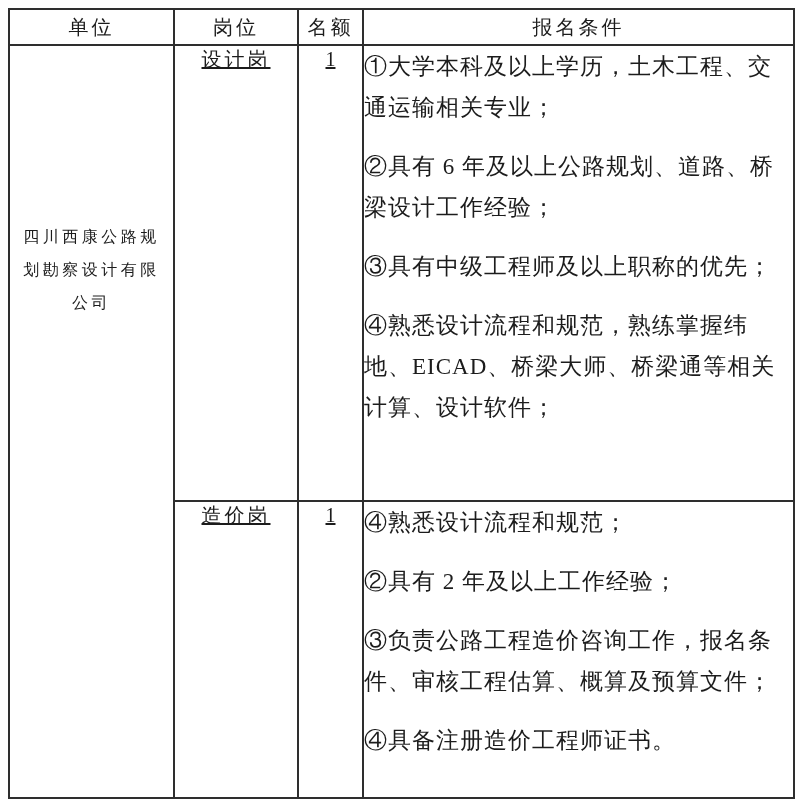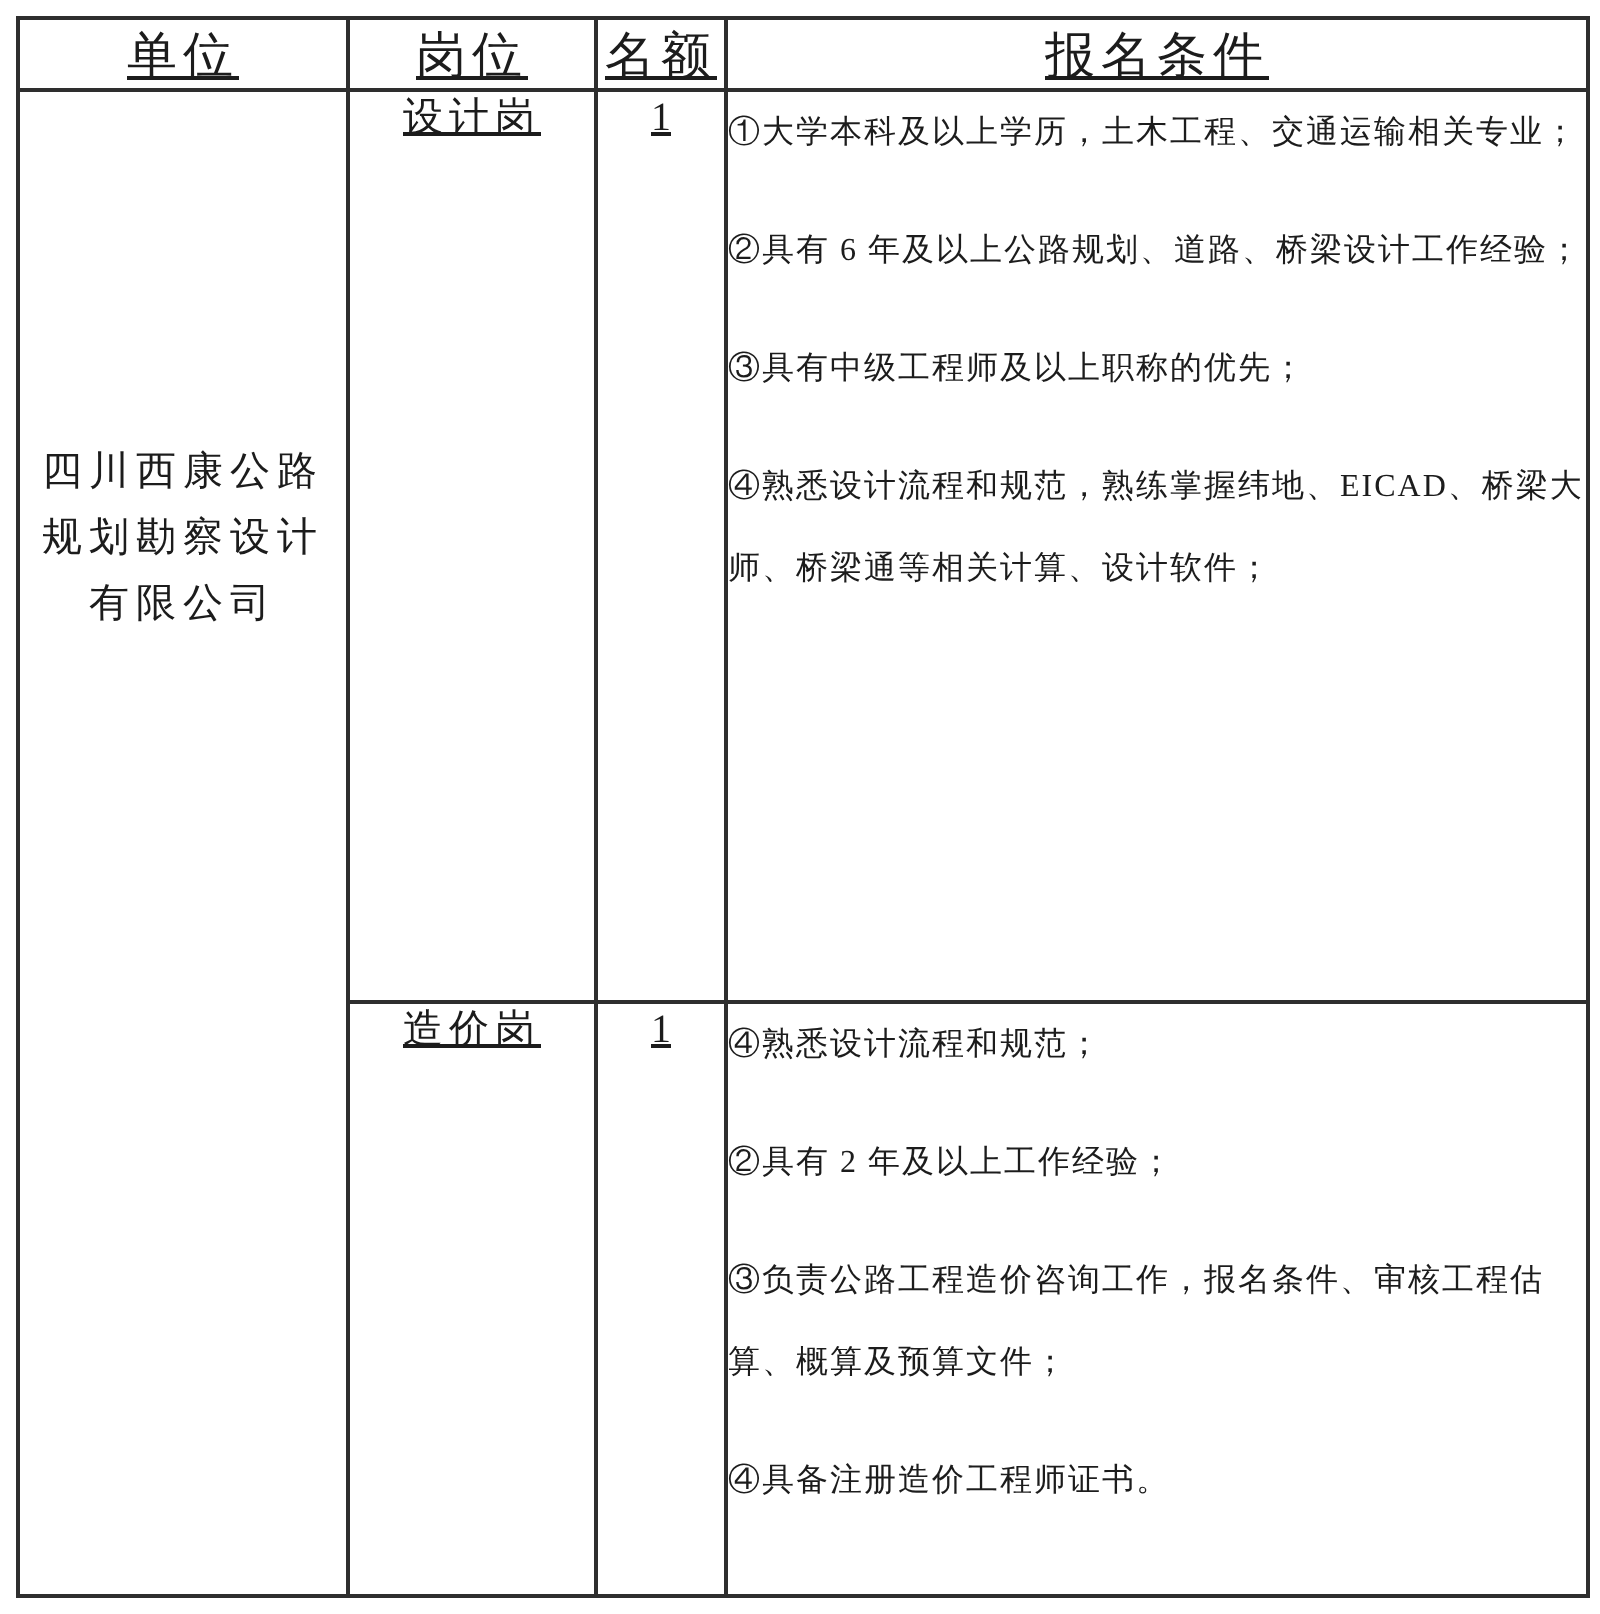--- a/index.html
+++ b/index.html
@@ -34,55 +34,54 @@
   col.c-unit  { width: 165px; }
   col.c-pos   { width: 124px; }
   col.c-quota { width: 65px;  }
   col.c-cond  { width: 431px; }
 
   tr.header-row { height: 36px; }
   tr.body-row-1 { height: 429px; }
   tr.body-row-2 { height: 236px; }
 
   th.hcell {
-    font-size: 25px;
+    font-size: 20px;
     letter-spacing: 3px;
     text-align: center;
     vertical-align: middle;
-    text-decoration: underline;
   }
   td.company-cell {
     vertical-align: top;
     text-align: center;
   }
   .company-text {
     width: 144px;
     margin: 174px auto 0;
-    font-size: 20px;
+    font-size: 16px;
     line-height: 33px;
     letter-spacing: 3.5px;
     text-align: center;
     word-break: break-all;
   }
   td.position-cell,
   td.quota-cell {
     vertical-align: top;
     text-align: center;
     font-size: 20px;
     line-height: 26px;
     letter-spacing: 3px;
     padding-top: 28px;
     text-decoration: underline;
   }
   td.quota-cell { letter-spacing: 0; }
   td.conditions-cell {
     vertical-align: top;
     text-align: left;
     padding: 20px 12px 0 12px;
-    font-size: 16px;
+    font-size: 23px;
     line-height: 41px;
     letter-spacing: 1px;
   }
   td.conditions-cell p {
     margin: 0 0 18px 0;
     word-break: break-all;
   }
 </style>
 </head>
 <body>

